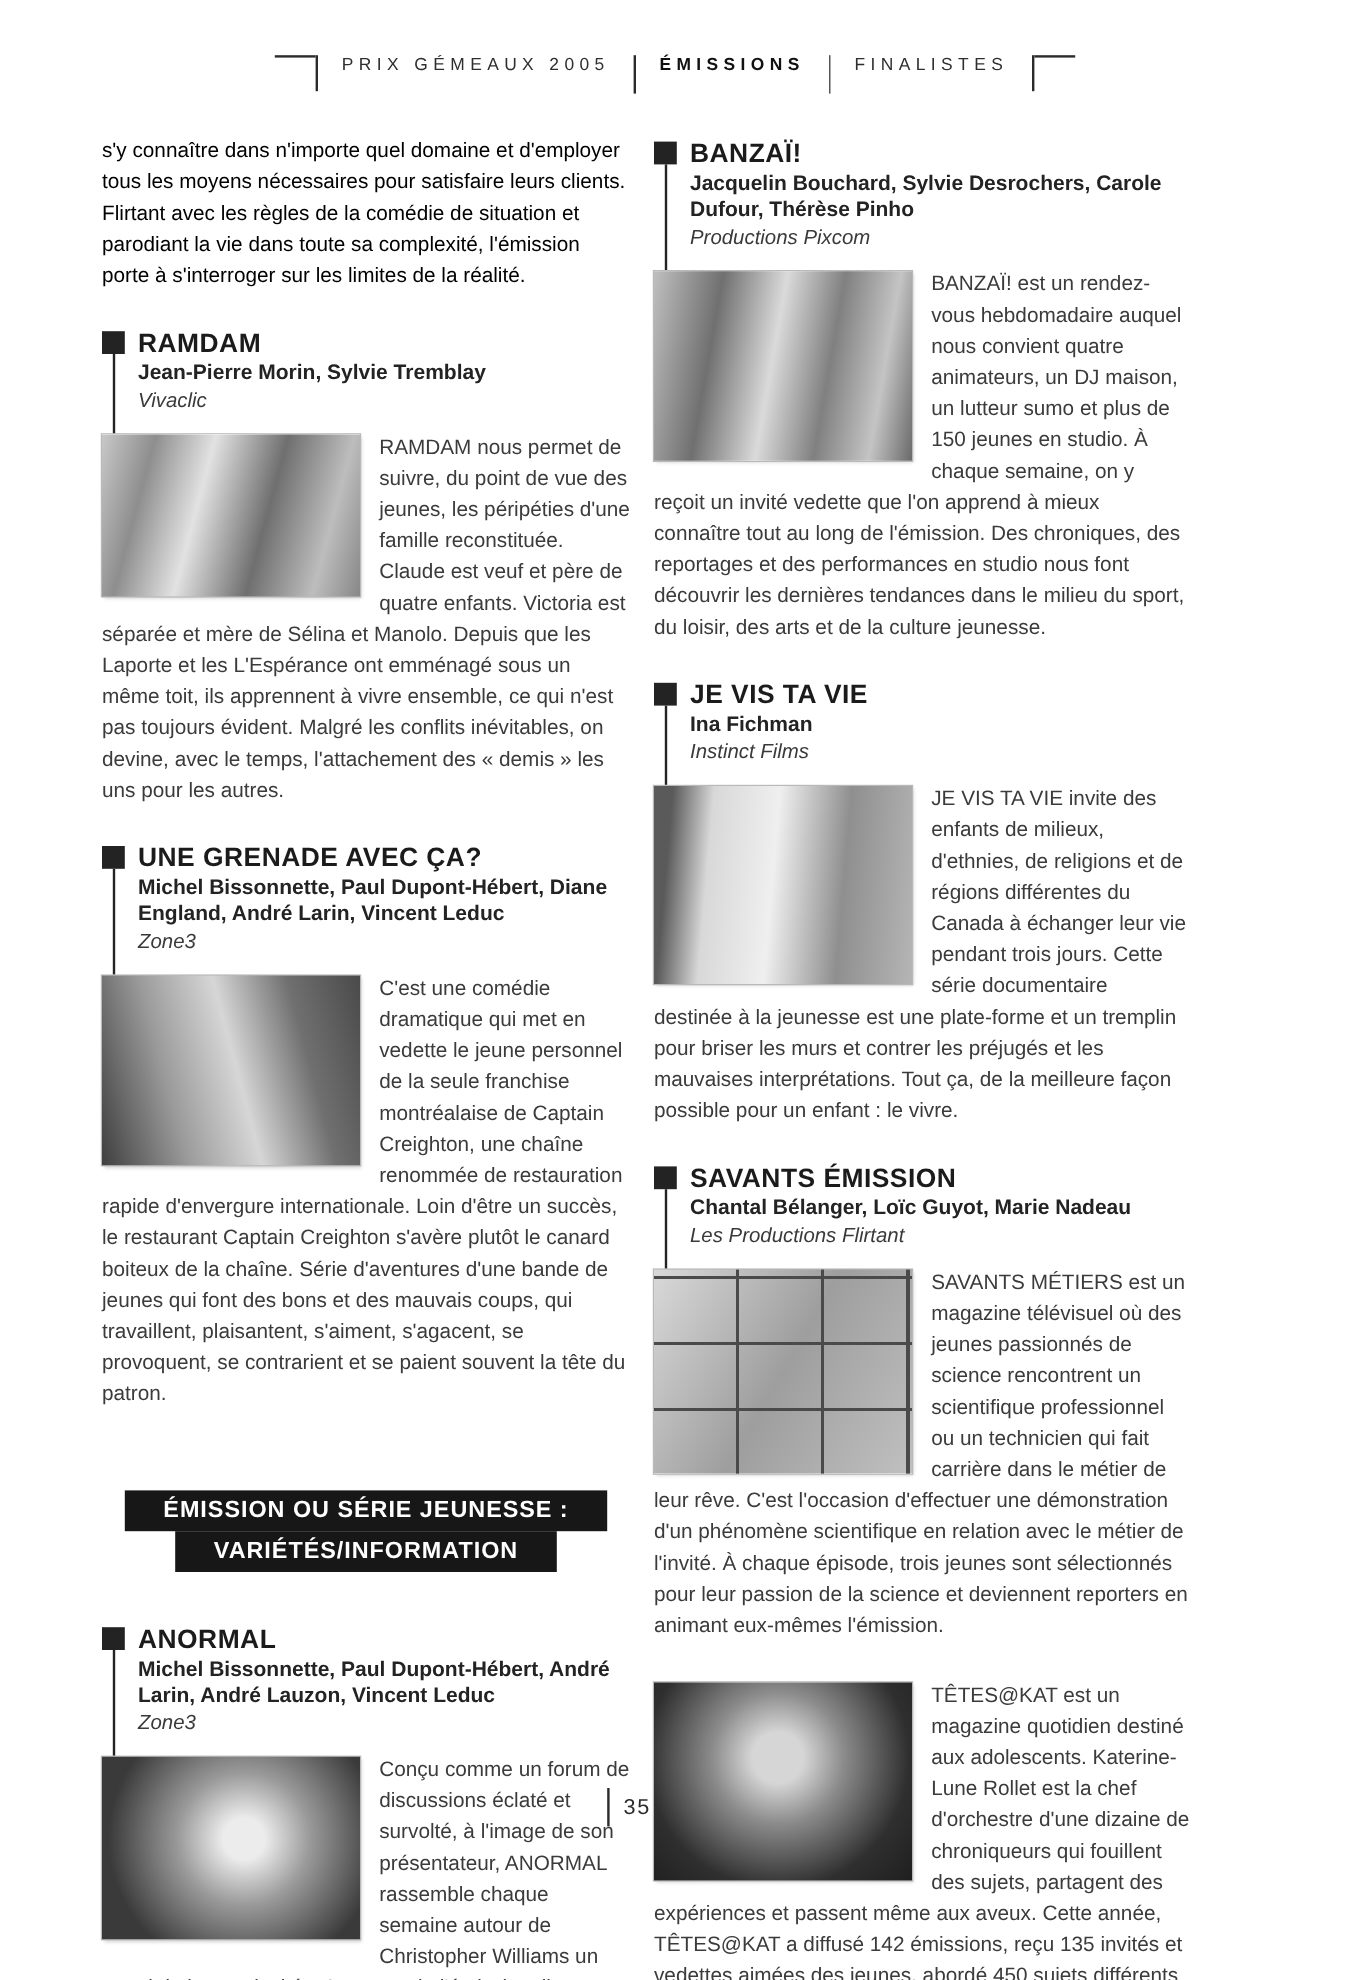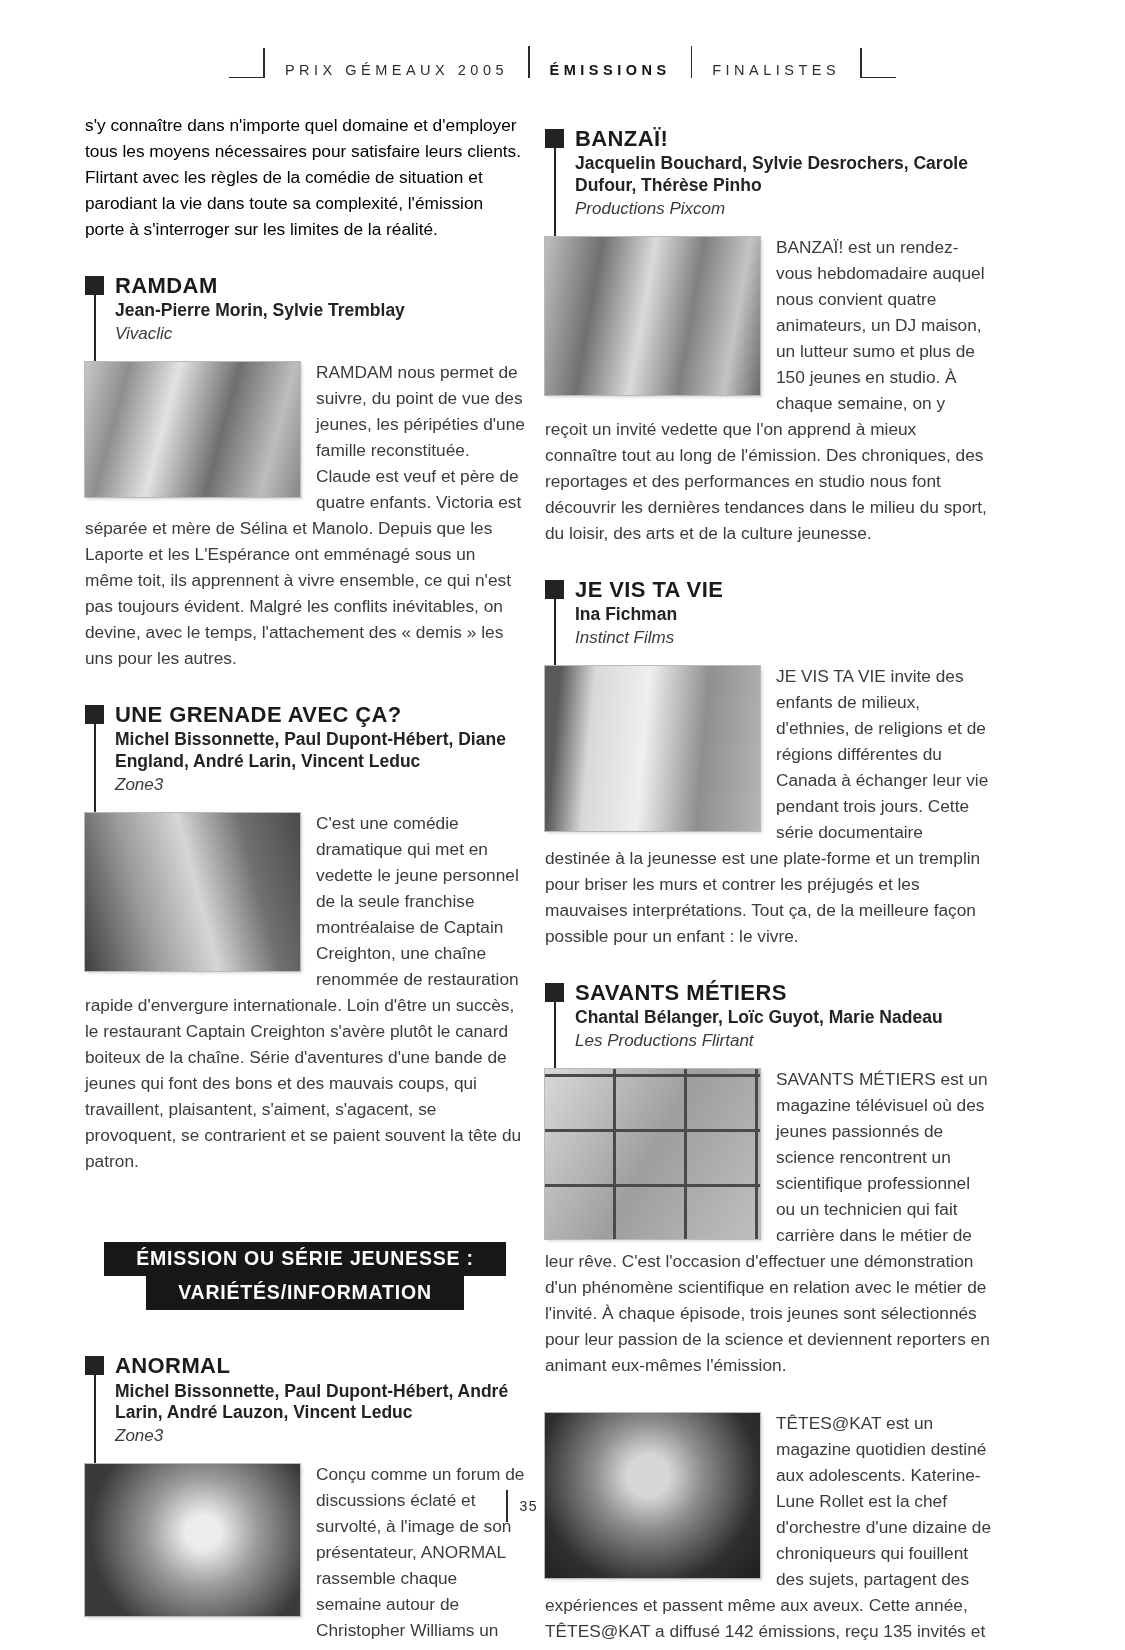--- a/index.html
+++ b/index.html
@@ -17,21 +17,21 @@
   }
 
   
   .hdr {
     position: absolute;
     top: 46px;
     left: 0;
     width: 100%;
     display: flex;
     justify-content: center;
-    align-items: flex-end;
+    align-items: flex-start;
     color: #2b2b2b;
   }
   .hdr-rule { width: 34px; height: 1.5px; background: #2b2b2b; }
   .hdr-tick { width: 1.5px; height: 30px; background: #2b2b2b; }
   .hdr-item {
     font-size: 14.5px;
     letter-spacing: 4.5px;
     padding: 0 20px;
     white-space: nowrap;
     color: #2e2e2e;
@@ -46,21 +46,21 @@
 
   .intro {
     margin: 0;
     font-size: 17.3px;
     line-height: 26px;
     color: #000000;
   }
 
   
   .show { margin-top: 32px; }
-  .show.first { margin-top: 15px; }
+  .show.first { margin-top: 4px; }
 
   .show-head { position: relative; padding-left: 30px; }
   .show-head::before {
     content: "";
     position: absolute;
     left: 0; top: 2px;
     width: 19px; height: 19px;
     background: #232323;
   }
   .show-head::after {
@@ -164,21 +164,21 @@
   .footer {
     position: absolute;
     left: 506px;
     top: 1490px;
     display: flex;
     align-items: center;
     gap: 12px;
   }
   .footer-rule { width: 1.5px; height: 32px; background: #2b2b2b; }
   .page-num {
-    font-size: 14px;
+    font-size: 18px;
     letter-spacing: 1.5px;
     color: #2b2b2b;
   }
 </style>
 </head>
 <body>
 
 <div class="page">
 
   <div class="hdr">
@@ -261,21 +261,21 @@
         <p class="producer">Instinct Films</p>
       </div>
       <div class="show-body">
         <div class="photo ph-jevis"></div>
         <p class="body-text">JE VIS TA VIE invite des enfants de milieux, d'ethnies, de religions et de régions différentes du Canada à échanger leur vie pendant trois jours. Cette série documentaire destinée à la jeunesse est une plate-forme et un tremplin pour briser les murs et contrer les préjugés et les mauvaises interprétations. Tout ça, de la meilleure façon possible pour un enfant : le vivre.</p>
       </div>
     </section>
 
     <section class="show">
       <div class="show-head">
-        <h2 class="show-title">SAVANTS MÉTIERS</h2>
+        <h2 class="show-title">SAVANTS ÉMISSION</h2>
         <p class="credits">Chantal Bélanger, Loïc Guyot, Marie Nadeau</p>
         <p class="producer">Les Productions Flirtant</p>
       </div>
       <div class="show-body">
         <div class="photo ph-savants"></div>
         <p class="body-text">SAVANTS MÉTIERS est un magazine télévisuel où des jeunes passionnés de science rencontrent un scientifique professionnel ou un technicien qui fait carrière dans le métier de leur rêve. C'est l'occasion d'effectuer une démonstration d'un phénomène scientifique en relation avec le métier de l'invité. À chaque épisode, trois jeunes sont sélectionnés pour leur passion de la science et deviennent reporters en animant eux-mêmes l'émission.</p>
       </div>
     </section>
 
     <section class="show">

